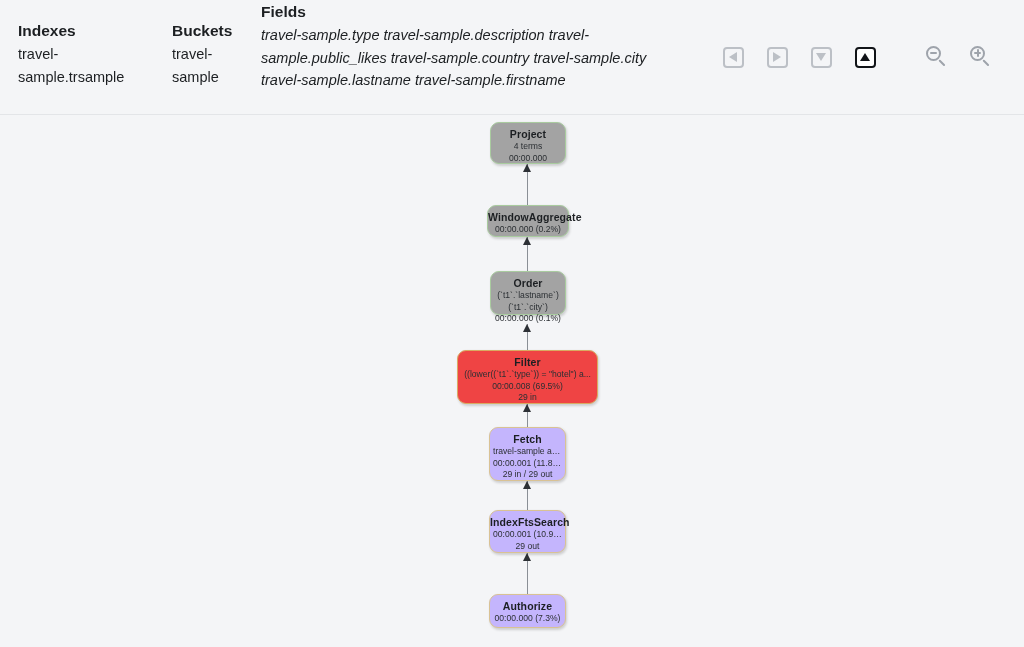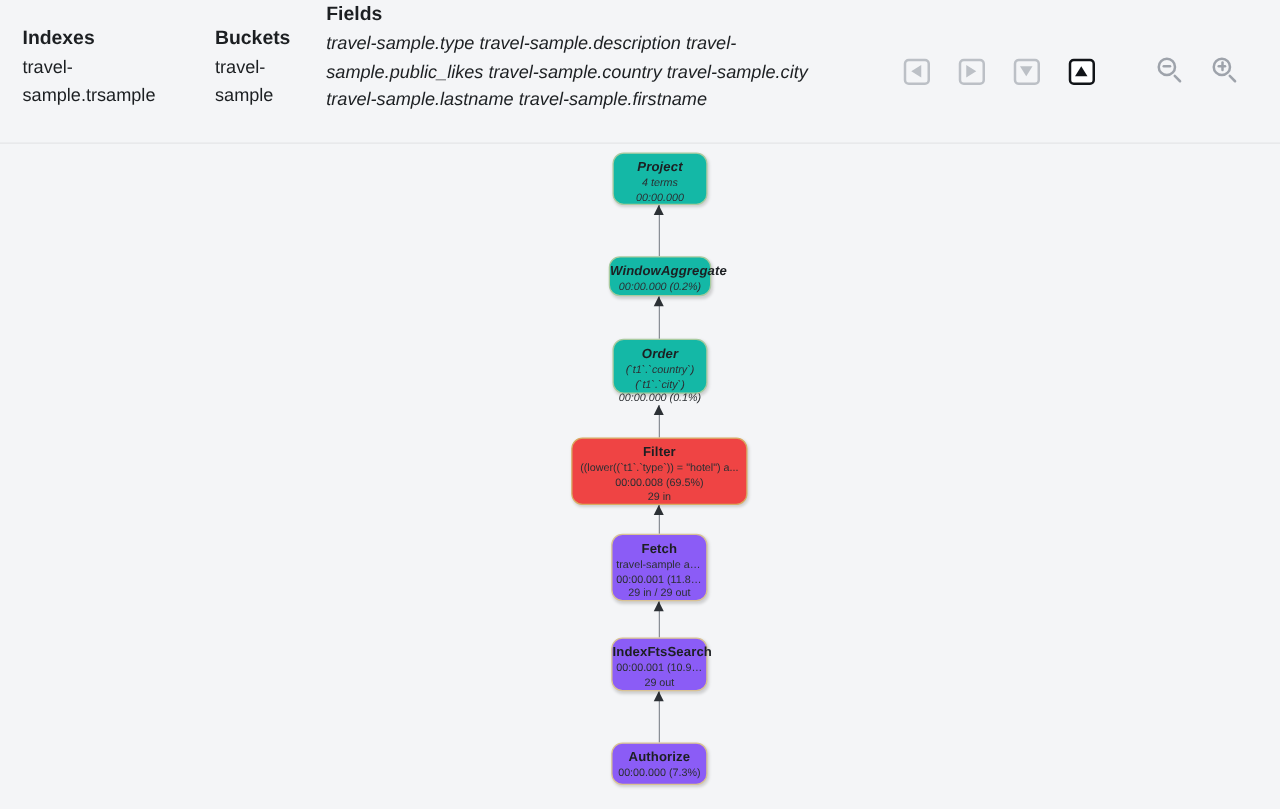--- a/index.html
+++ b/index.html
@@ -154,23 +154,23 @@
     position: absolute;
     box-sizing: border-box;
     border-radius: 9px;
     text-align: center;
     border: 1px solid rgba(120,120,120,0.45);
     box-shadow: 1px 1.5px 2.5px rgba(0,0,0,0.16);
     cursor: pointer;
     padding-top: 5px;
     user-select: none;
   }
-  .node.green  { background: #14b8a6; border-color: #a9cb9f; font-style: italic; }
+  .node.green  { background: #a3a3a3; border-color: #a9cb9f; }
   .node.orange { background: #ef4444; border-color: #d9ab62; }
-  .node.tan    { background: #8b5cf6; border-color: #d9c294; }
+  .node.tan    { background: #c4b5fd; border-color: #d9c294; }
 
   .node .n-title {
     font-size: 10.5px;
     font-weight: bold;
     color: #1c1f22;
     line-height: 13px;
     letter-spacing: 0.1px;
   }
   .node .n-line {
     font-size: 8.6px;
@@ -291,21 +291,21 @@
         <div class="n-title">Project</div>
         <div class="n-line">4 terms</div>
         <div class="n-line">00:00.000</div>
       </div>
       <div class="node green" style="left: 487px; top: 89px; width: 82px; height: 32px;">
         <div class="n-title">WindowAggregate</div>
         <div class="n-line">00:00.000 (0.2%)</div>
       </div>
       <div class="node green" style="left: 490px; top: 155px; width: 76px; height: 44px;">
         <div class="n-title">Order</div>
-        <div class="n-line">(`t1`.`country`)</div>
+        <div class="n-line">(`t1`.`lastname`)</div>
         <div class="n-line">(`t1`.`city`)</div>
         <div class="n-line">00:00.000 (0.1%)</div>
       </div>
       <div class="node orange" style="left: 457px; top: 234px; width: 141px; height: 54px;">
         <div class="n-title">Filter</div>
         <div class="n-line">((lower((`t1`.`type`)) = "hotel") a...</div>
         <div class="n-line">00:00.008 (69.5%)</div>
         <div class="n-line">29 in</div>
       </div>
       <div class="node tan" style="left: 489px; top: 311px; width: 77px; height: 54px;">

